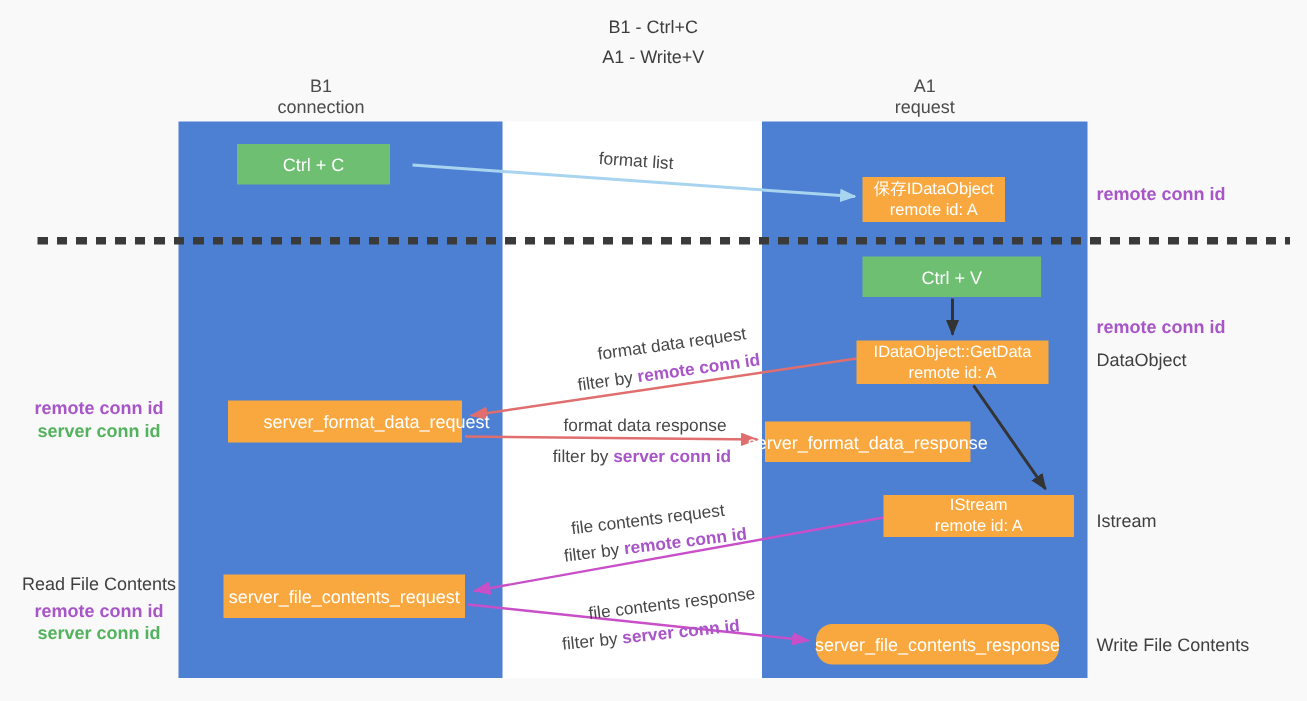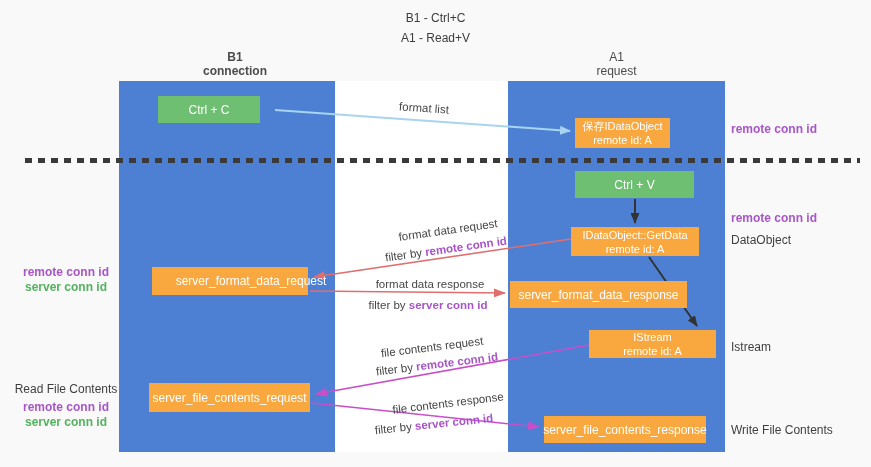--- a/index.html
+++ b/index.html
@@ -11,21 +11,21 @@
   *{margin:0;padding:0;box-sizing:border-box;}
   html,body{width:871px;height:467px;}
   body{
     font-family:"Liberation Sans","DejaVu Sans",sans-serif;
     background:var(--bg); position:relative; overflow:hidden; color:var(--ink);
   }
   .stage{position:absolute;inset:0;}
   .mid-strip{position:absolute;left:335px;top:81px;width:173px;height:371px;background:var(--mid-strip);}
   .title{position:absolute;left:0;top:8px;width:871px;text-align:center;font-size:12px;line-height:20px;color:#3d3d3d;}
   .col-header{position:absolute;top:50px;text-align:center;font-size:12px;line-height:14px;color:#4c4c4c;}
-  .col-header.left{left:127px;width:216px;font-weight:bold;}
+  .col-header.left{left:106px;width:216px;}
   .col-header.right{left:508px;width:217px;}
   .column{position:absolute;top:81px;height:371px;background:var(--column-blue);z-index:1;}
   .column.left{left:119px;width:216px;}
   .column.right{left:508px;width:217px;}
   .dash-line{position:absolute;left:25px;top:158px;width:835px;height:5px;z-index:4;
     background:repeating-linear-gradient(90deg,var(--dash-color) 0 7px,transparent 7px 13px);}
   .box{position:absolute;z-index:3;display:flex;flex-direction:column;align-items:center;justify-content:center;
     color:#fff;font-size:12px;line-height:14px;text-align:center;}
   .box.orange{background:var(--box-orange);}
   .box.green{background:var(--box-green);}
@@ -46,21 +46,21 @@
 </style>
 </head>
 <body>
 
 <div class="stage">
 
   <div class="mid-strip"></div>
 
   <div class="title">
     <div>B1 - Ctrl+C</div>
-    <div>A1 - Read+V</div>
+    <div>A1 - Write+V</div>
   </div>
 
   <div class="col-header left">
     <div>B1</div>
     <div>connection</div>
   </div>
   <div class="col-header right">
     <div>A1</div>
     <div>request</div>
   </div>
@@ -109,34 +109,34 @@
 
   <div class="box orange two-line" style="left:571px;top:227px;width:128px;height:29px;">
     <span>IDataObject::GetData</span>
     <span>remote id: A</span>
   </div>
 
   <div class="box orange" style="left:152px;top:267px;width:156px;height:28px;padding-left:42px;">
     <span>server_format_data_request</span>
   </div>
 
-  <div class="box orange" style="left:510px;top:281px;width:177px;height:27px;">
+  <div class="box orange" style="left:510px;top:281px;width:137px;height:27px;">
     <span>server_format_data_response</span>
   </div>
 
   <div class="box orange two-line" style="left:589px;top:330px;width:127px;height:28px;">
     <span>IStream</span>
     <span>remote id: A</span>
   </div>
 
   <div class="box orange" style="left:149px;top:383px;width:161px;height:29px;">
     <span>server_file_contents_request</span>
   </div>
 
-  <div class="box orange" style="left:544px;top:416px;width:162px;height:27px;">
+  <div class="box orange" style="left:544px;top:416px;width:162px;height:27px;border-radius:11px;">
     <span>server_file_contents_response</span>
   </div>
 
   <div class="flow-label" style="left:424px;top:108px;transform:translate(-50%,-50%) rotate(4deg);">format list</div>
 
   <div class="flow-label" style="left:448px;top:230px;transform:translate(-50%,-50%) rotate(-8deg);">format data request</div>
   <div class="flow-label" style="left:446px;top:249px;transform:translate(-50%,-50%) rotate(-8deg);">
     <span>filter by </span><span class="filter-key">remote conn id</span>
   </div>
 

